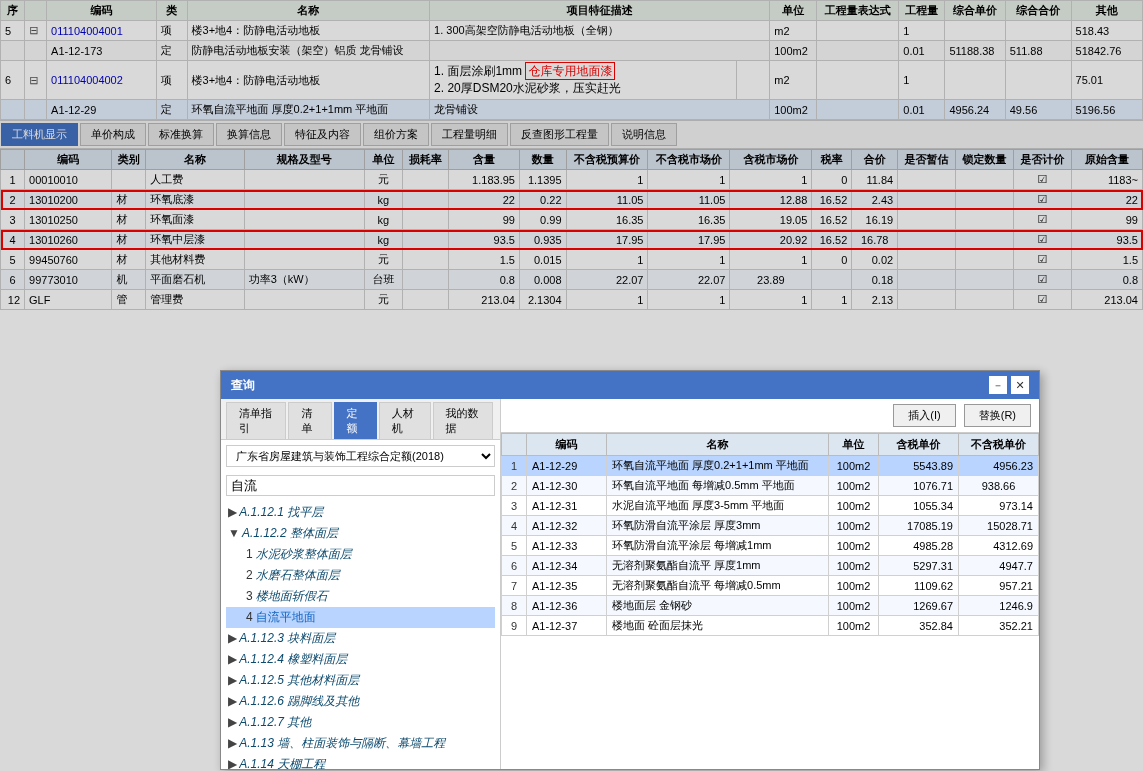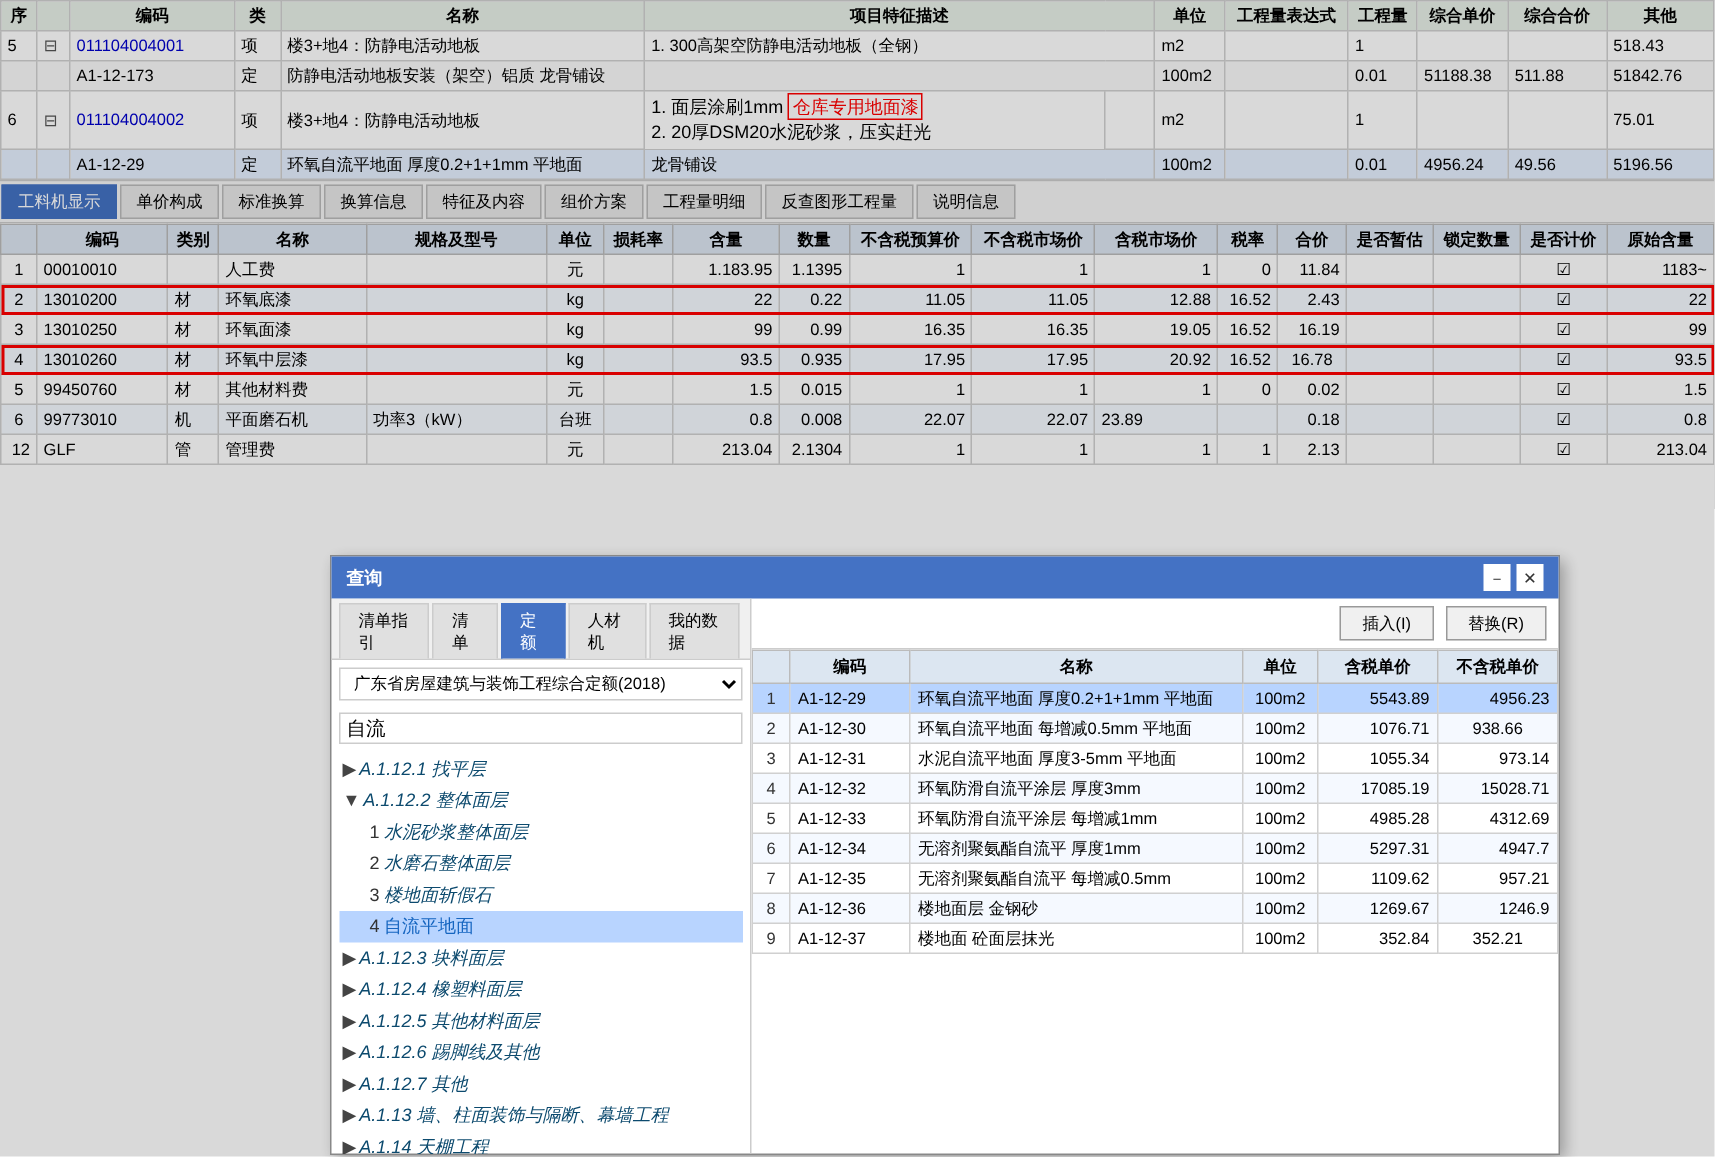--- a/index.html
+++ b/index.html
@@ -336,21 +336,21 @@
           <td>99773010</td>
           <td>机</td>
           <td>平面磨石机</td>
           <td>功率3（kW）</td>
           <td style="text-align:center;">台班</td>
           <td></td>
           <td style="text-align:right;">0.8</td>
           <td style="text-align:right;">0.008</td>
           <td style="text-align:right;">22.07</td>
           <td style="text-align:right;">22.07</td>
-          <td style="text-align:left;">23.89</td>
+          <td style="text-align:center;">23.89</td>
           <td style="text-align:right;"></td>
           <td style="text-align:right;">0.18</td>
           <td></td>
           <td></td>
           <td style="text-align:center;">☑</td>
           <td style="text-align:right;">0.8</td>
         </tr>
         <tr>
           <td style="text-align:right;">12</td>
           <td>GLF</td>
@@ -532,21 +532,21 @@
                 <td style="text-align:center;">100m2</td>
                 <td style="text-align:right;">1269.67</td>
                 <td style="text-align:right;">1246.9</td>
               </tr>
               <tr>
                 <td class="row-num">9</td>
                 <td>A1-12-37</td>
                 <td>楼地面  砼面层抹光</td>
                 <td style="text-align:center;">100m2</td>
                 <td style="text-align:right;">352.84</td>
-                <td style="text-align:center;">352.21</td>
+                <td style="text-align:right;">352.21</td>
               </tr>
             </tbody>
           </table>
         </div>
       </div>
     </div>
   </div>
 </div>
 
 </body></html>

